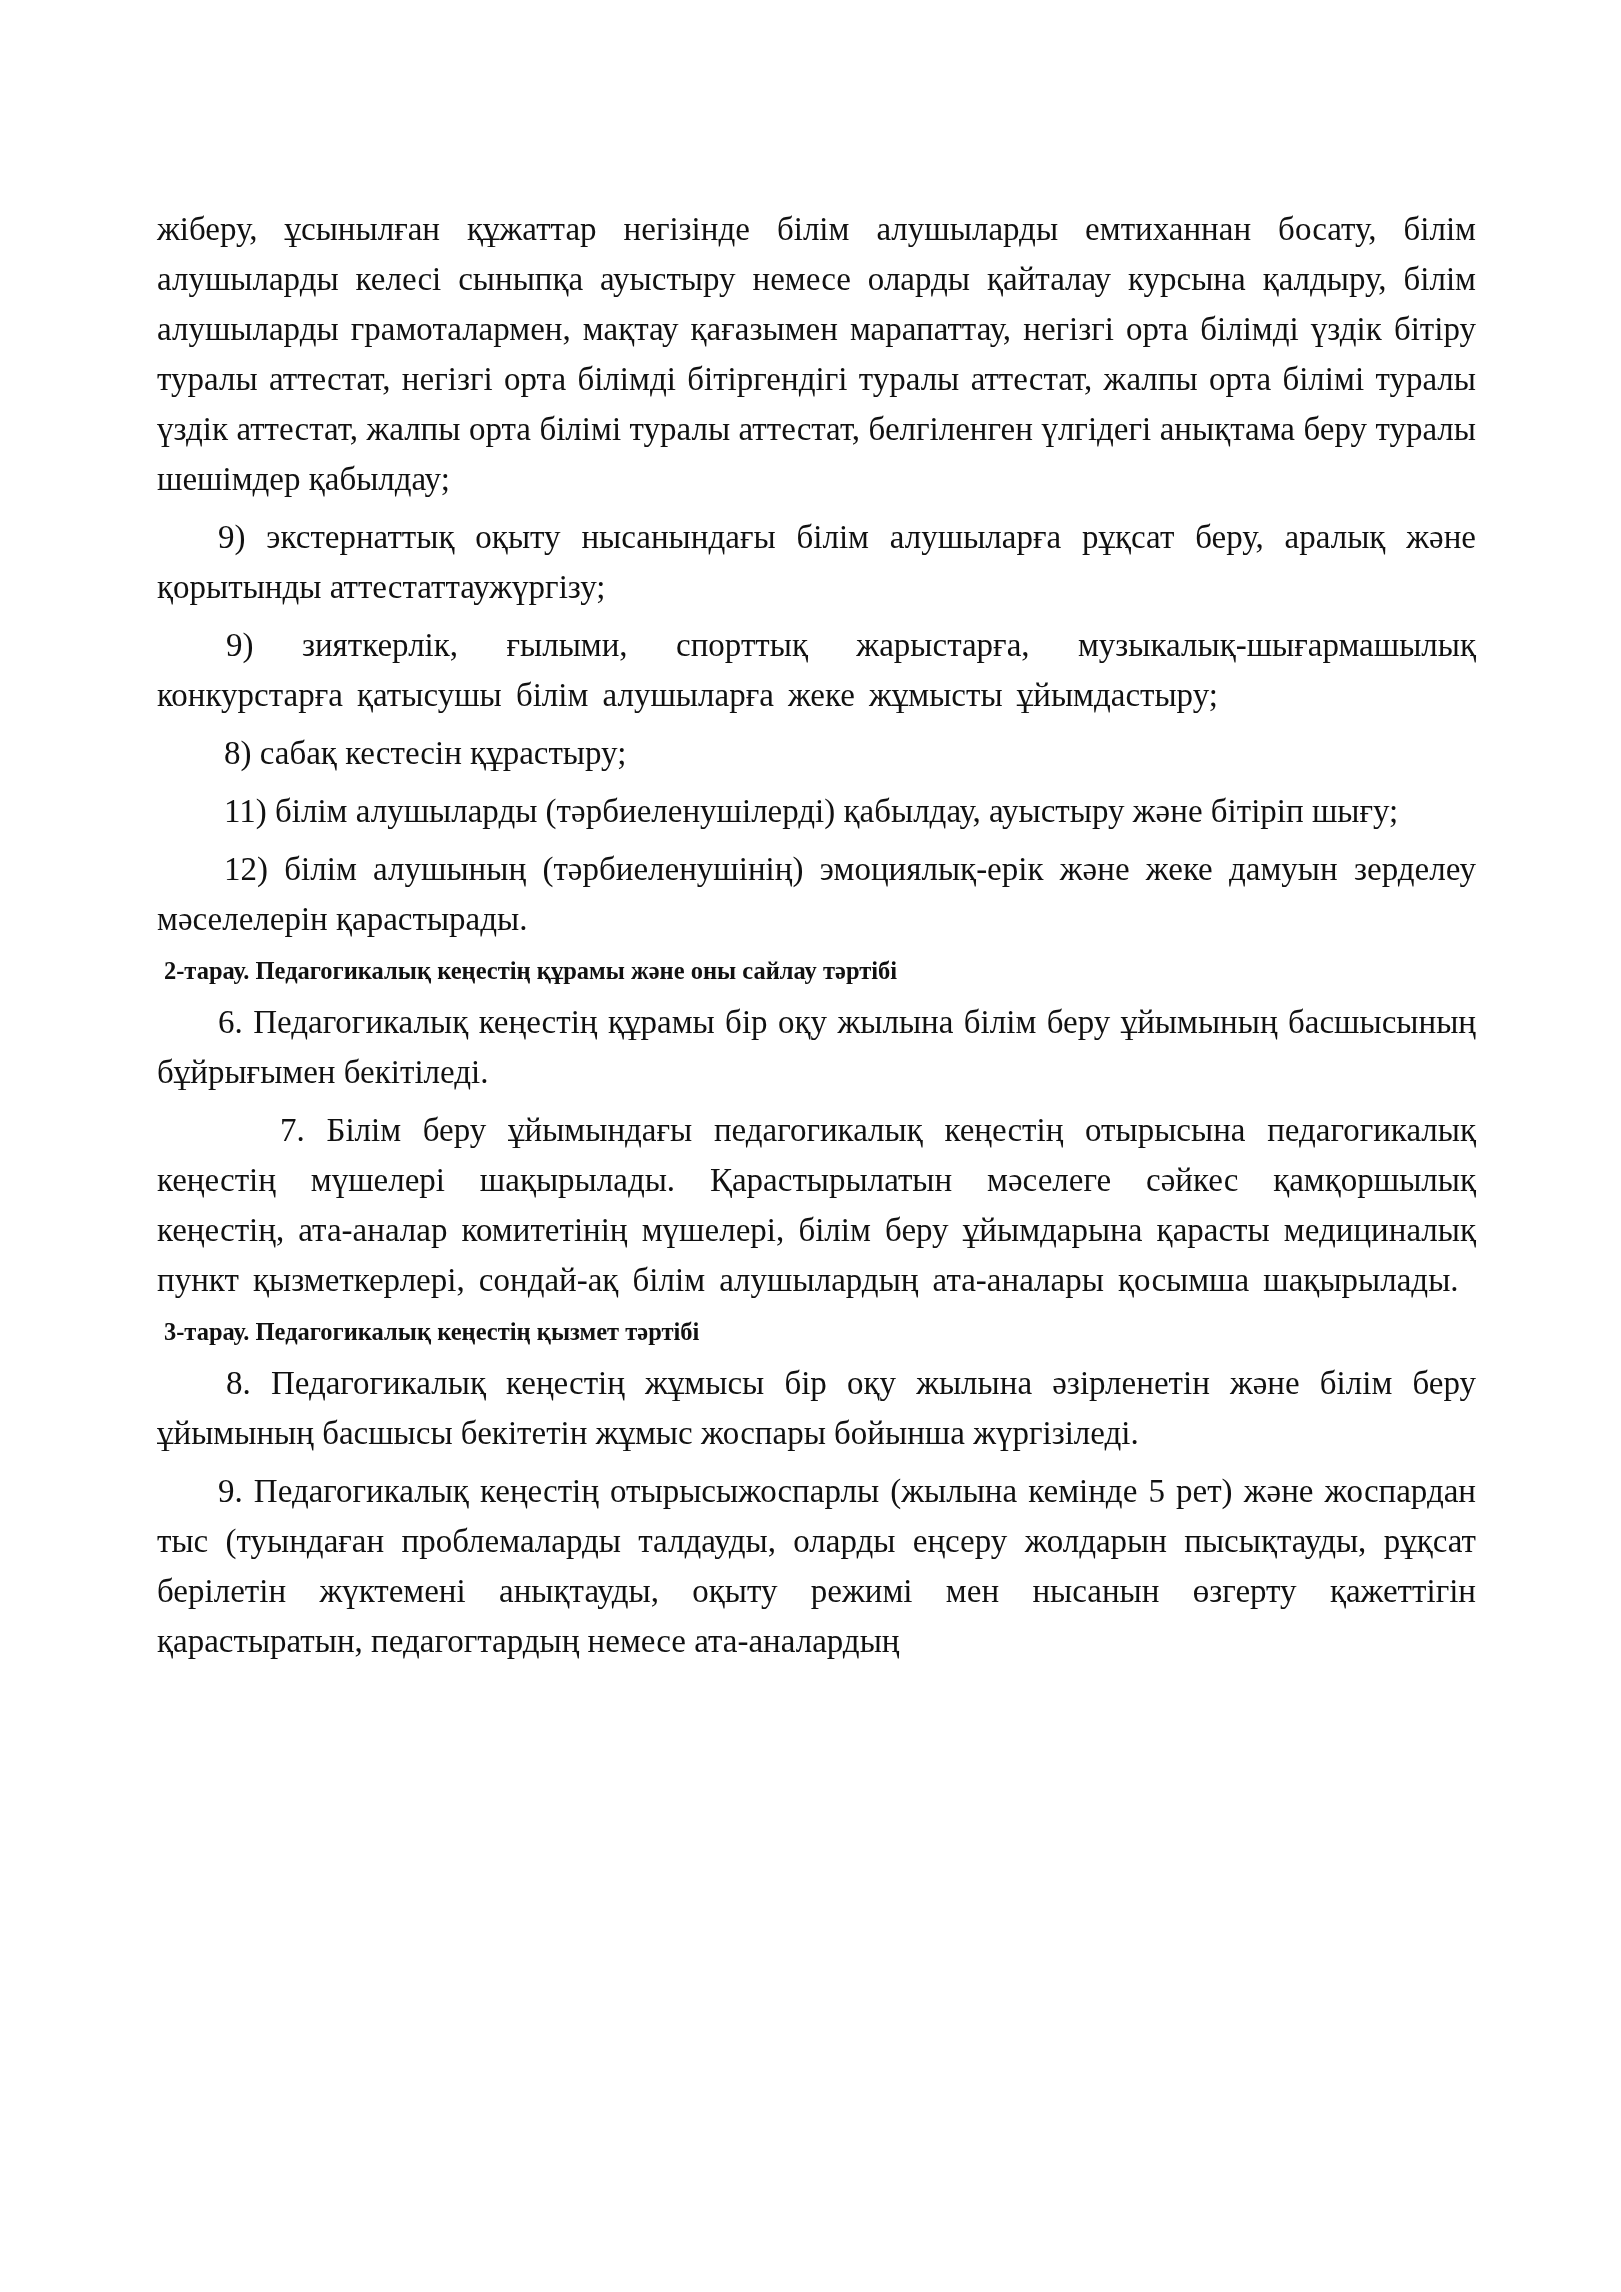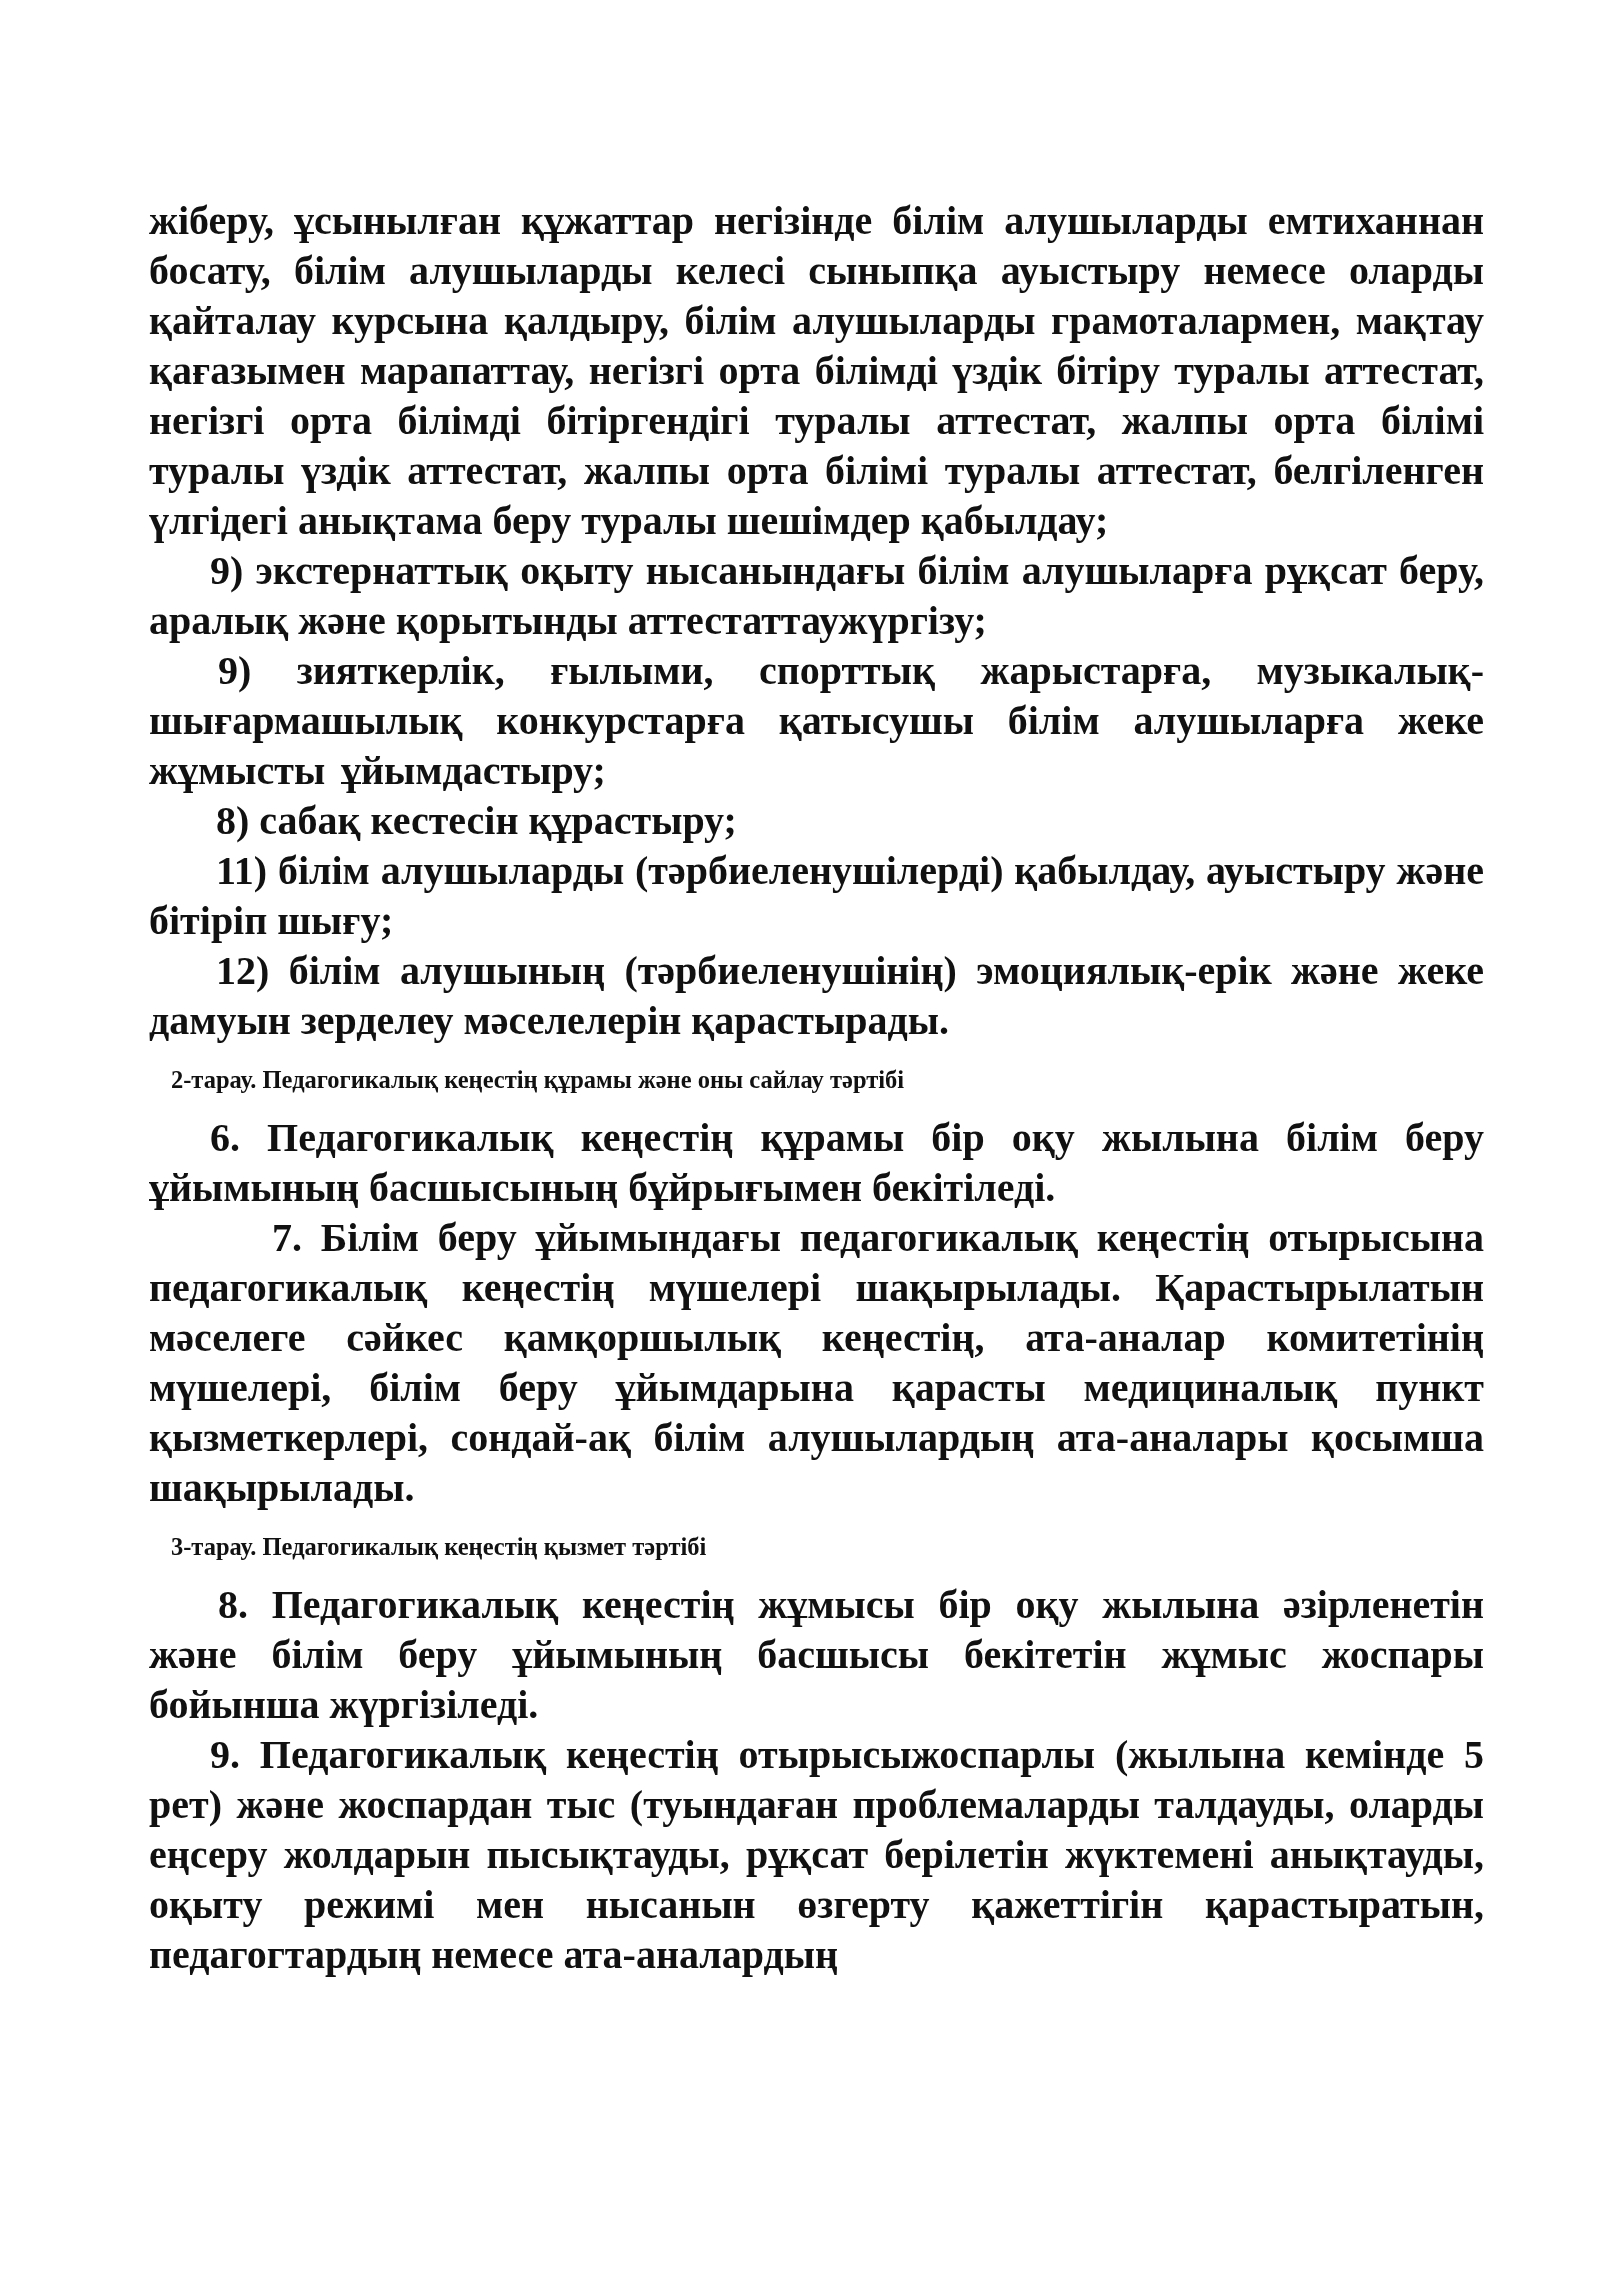--- a/index.html
+++ b/index.html
@@ -15,38 +15,37 @@
       font-family: "Liberation Serif", "DejaVu Serif", serif;
       color: #111111;
     }
     .page {
       position: absolute;
       left: 149px;
       top: 196px;
       width: 1335px;
     }
     .p {
-      font-size: 40px;
+      font-size: 33px;
       line-height: 50px;
       text-align: justify;
-      margin: 0;
+      margin: 8px;
       letter-spacing: 0;
-      font-weight: bold;
     }
     .p.cont { text-indent: 0; }
     .p.i1 { text-indent: 67px; }
     .p.i2 { text-indent: 61px; }
     .p.i3 { text-indent: 69px; }
     .p.i4 { text-indent: 123px; }
     .p.wide { word-spacing: 5.9px; }
     .heading {
       font-size: 24.5px;
       font-weight: bold;
       line-height: 35px;
-      margin: 16px;
+      margin: 9px;
       padding-left: 5.9px;
     }
   </style>
 </head>
 <body>
 
 <div class="page">
 
   <p class="p cont">жіберу, ұсынылған құжаттар негізінде білім алушыларды емтиханнан босату, білім алушыларды келесі сыныпқа ауыстыру немесе оларды қайталау курсына қалдыру, білім алушыларды грамоталармен, мақтау қағазымен марапаттау, негізгі орта білімді үздік бітіру туралы аттестат, негізгі орта білімді бітіргендігі туралы аттестат, жалпы орта білімі туралы үздік аттестат, жалпы орта білімі туралы аттестат, белгіленген үлгідегі анықтама беру туралы шешімдер қабылдау;</p>
   <p class="p i2">9) экстернаттық оқыту нысанындағы білім алушыларға рұқсат беру, аралық және қорытынды аттестаттаужүргізу;</p>

